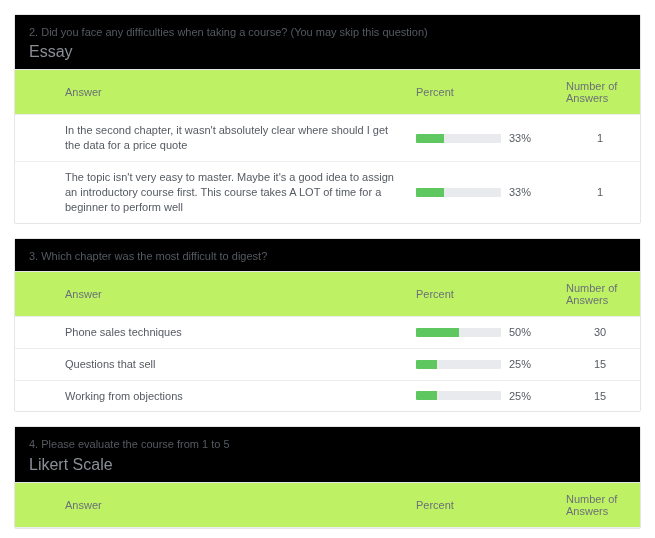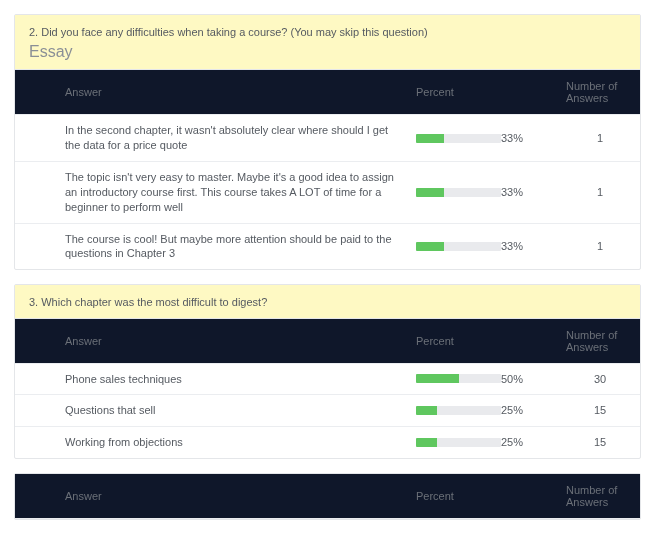--- a/index.html
+++ b/index.html
@@ -14,40 +14,40 @@
     width: 655px;
     padding: 14px;
   }
   .question-block {
     border: 1px solid #e4e6e9;
     border-radius: 2px;
     margin-bottom: 14px;
     background: #fff;
   }
   .question-header {
-    background: #fef9c3;
+    background: #000000;
     border-bottom: 1px solid #e4e6e9;
     padding: 10px 14px 8px 14px;
   }
   .question-title {
     color: #555a61;
     font-size: 11px;
     line-height: 1.3;
   }
   .question-type {
     color: #8a8f96;
     font-size: 16px;
     margin-top: 4px;
   }
   table {
     width: 100%;
     border-collapse: collapse;
   }
   thead tr {
-    background: #0f172a;
+    background: #bef264;
   }
   th {
     text-align: left;
     font-weight: 400;
     color: #6b7078;
     font-size: 11px;
     padding: 10px 6px;
     border-bottom: 1px solid #ebedf0;
     vertical-align: middle;
   }
@@ -61,20 +61,21 @@
     font-size: 11px;
     line-height: 1.35;
     vertical-align: middle;
   }
   td.cell-answer { padding-left: 50px; padding-right: 10px; }
   td.cell-percent { width: 150px; }
   td.cell-count { width: 80px; text-align: center; }
   .pct-wrap {
     display: flex;
     align-items: center;
+    gap: 8px;
   }
   .bar-track {
     flex: 0 0 85px;
     height: 9px;
     background: #e9eaed;
     border-radius: 1px;
     overflow: hidden;
   }
   .bar-fill {
     height: 100%;
@@ -120,32 +121,20 @@
             <td class="cell-percent">
               <div class="pct-wrap">
                 <div class="bar-track">
                   <div class="bar-fill" style="width:33%"></div>
                 </div>
                 <span class="pct-text">33%</span>
               </div>
             </td>
             <td class="cell-count">1</td>
           </tr>
-          <tr>
-            <td class="cell-answer">The course is cool! But maybe more attention should be paid to the questions in Chapter 3</td>
-            <td class="cell-percent">
-              <div class="pct-wrap">
-                <div class="bar-track">
-                  <div class="bar-fill" style="width:33%"></div>
-                </div>
-                <span class="pct-text">33%</span>
-              </div>
-            </td>
-            <td class="cell-count">1</td>
-          </tr>
         </tbody>
       </table>
     </div>
     <div class="question-block">
       <div class="question-header">
         <div class="question-title">3. Which chapter was the most difficult to digest?</div>
       </div>
       <table>
         <thead>
           <tr>
@@ -188,20 +177,24 @@
                 </div>
                 <span class="pct-text">25%</span>
               </div>
             </td>
             <td class="cell-count">15</td>
           </tr>
         </tbody>
       </table>
     </div>
     <div class="question-block">
+      <div class="question-header">
+        <div class="question-title">4. Please evaluate the course from 1 to 5</div>
+        <div class="question-type">Likert Scale</div>
+      </div>
       <table>
         <thead>
           <tr>
             <th class="col-answer">Answer</th>
             <th class="col-percent">Percent</th>
             <th class="col-count">Number of Answers</th>
           </tr>
         </thead>
       </table>
     </div>

